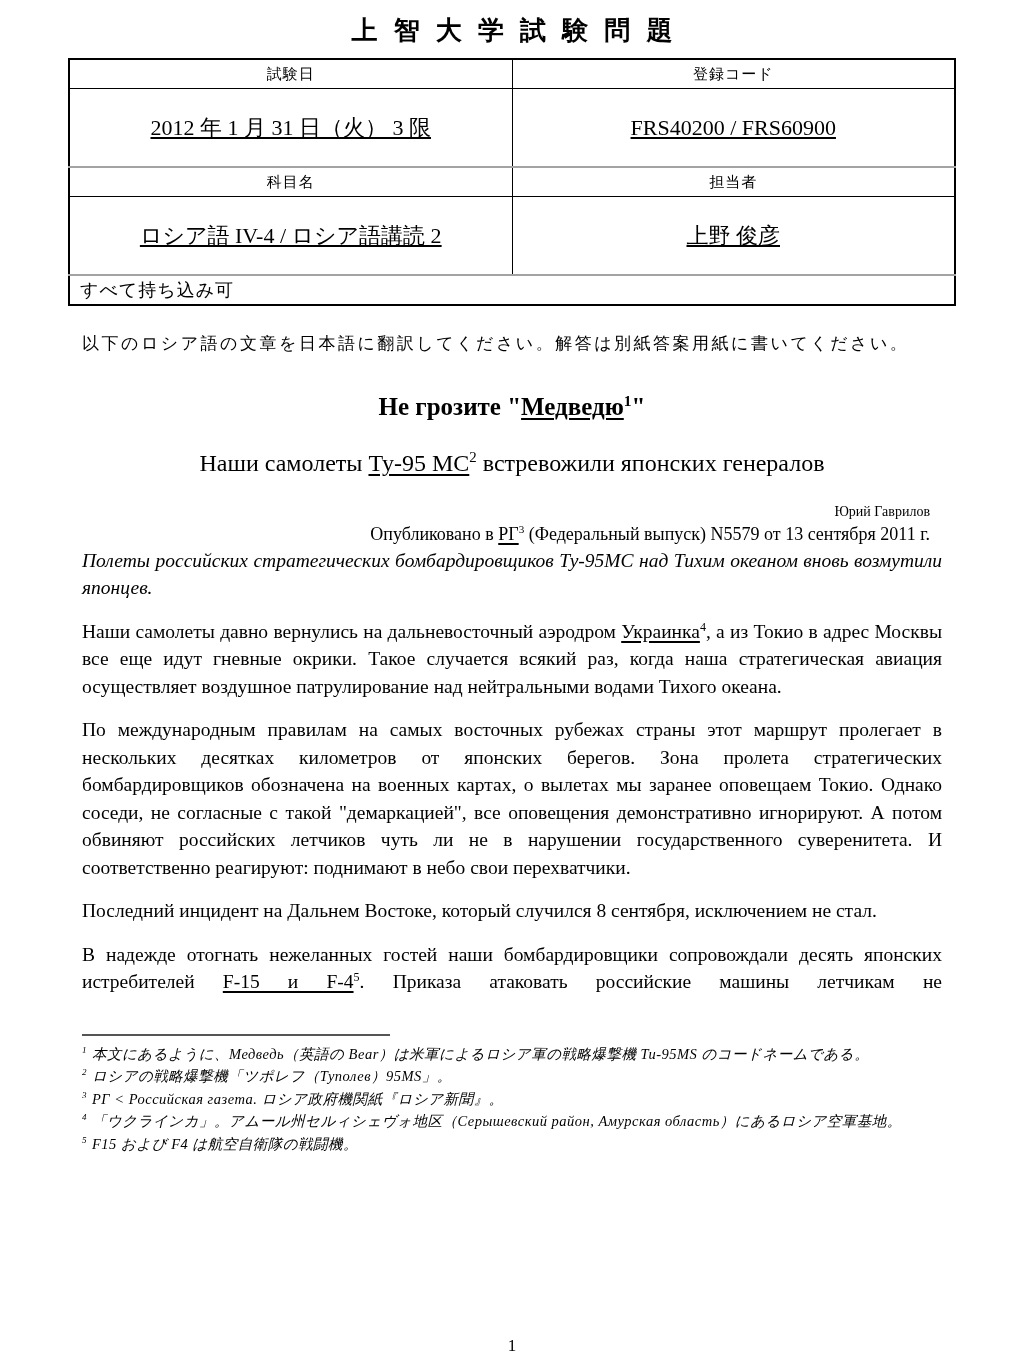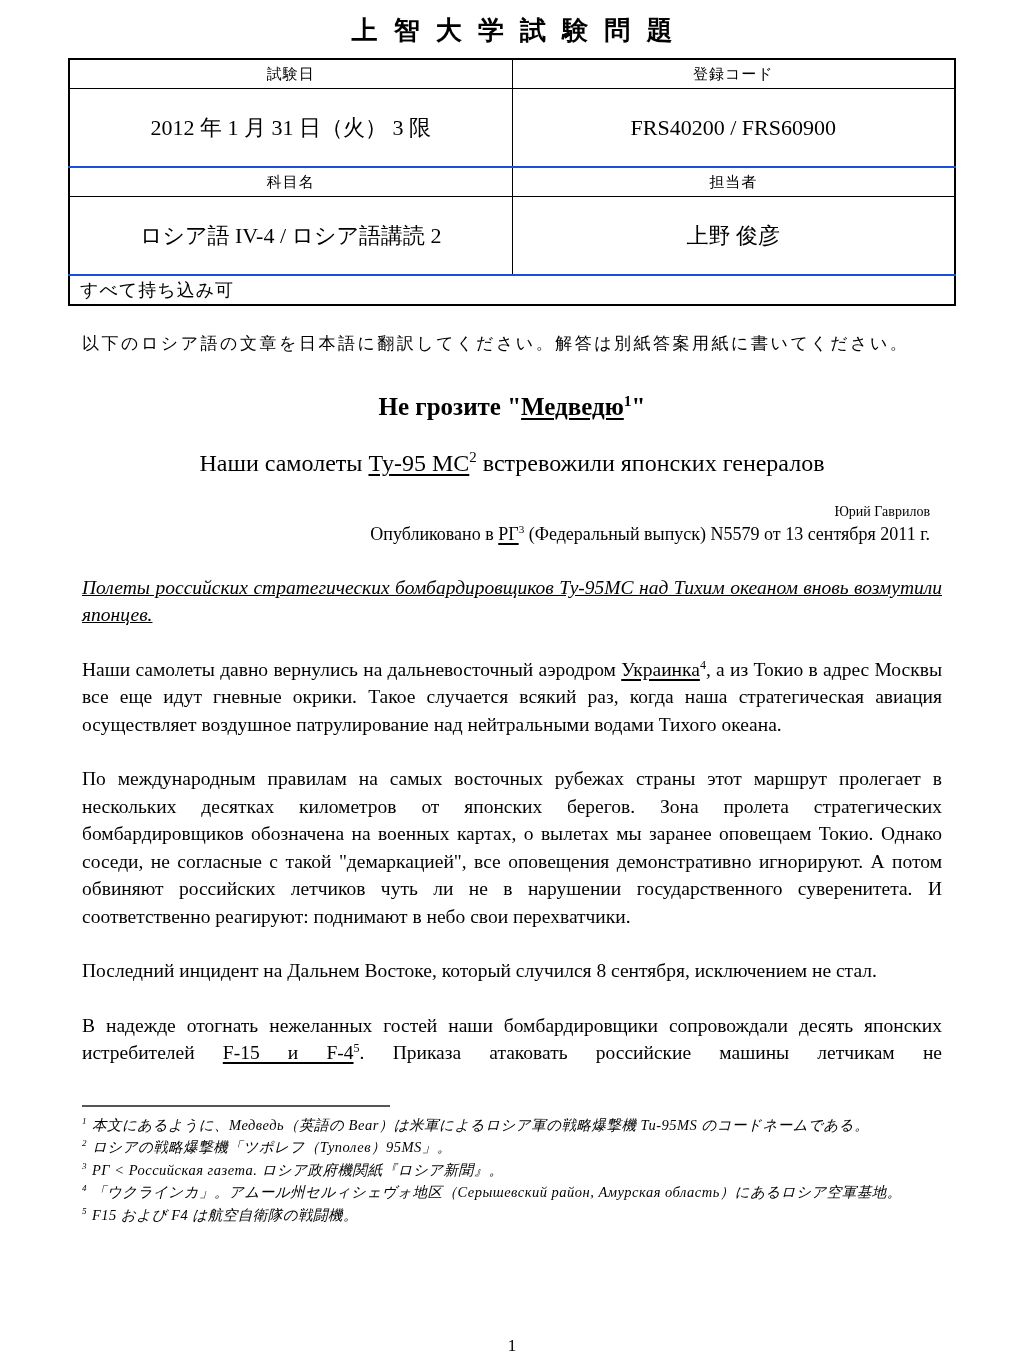--- a/index.html
+++ b/index.html
@@ -42,21 +42,21 @@
   .info-table { border: 2px solid #000; }
   .info-table .label-row td {
     height: 30px;
     font-size: 15px;
     letter-spacing: 1px;
   }
   .info-table .value-row td {
     height: 78px;
     font-size: 22px;
   }
-  .info-table .value-row td { border-bottom: 2px solid #1d4ed8; }
+  .info-table .value-row td { border-bottom: 2px solid #a3a3a3; text-decoration: underline; }
   .info-table .note-row td {
     height: 28px;
     font-size: 18px;
     text-align: left;
     padding: 2px 10px;
     letter-spacing: 1px;
   }
 
   
   .instruction {
@@ -89,30 +89,28 @@
   }
   .published {
     text-align: right;
     font-size: 18px;
     padding-right: 12px;
     line-height: 1.35;
   }
 
   
   .lead {
-    margin-top: 27px;
     font-style: italic;
-    text-decoration: underline;
   }
   .lead, .body-para {
     font-size: 19.5px;
     line-height: 27.5px;
     text-align: justify;
   }
-  .body-para { margin-top: 27px; }
+  .body-para { margin-top: 16px; }
   .body-para.force-justify-last { text-align-last: justify; }
 
   sup {
     font-size: 62%;
     line-height: 0;
     vertical-align: super;
   }
   .u span, span.u, .u {
     text-decoration: underline;
     text-underline-offset: 3px;

